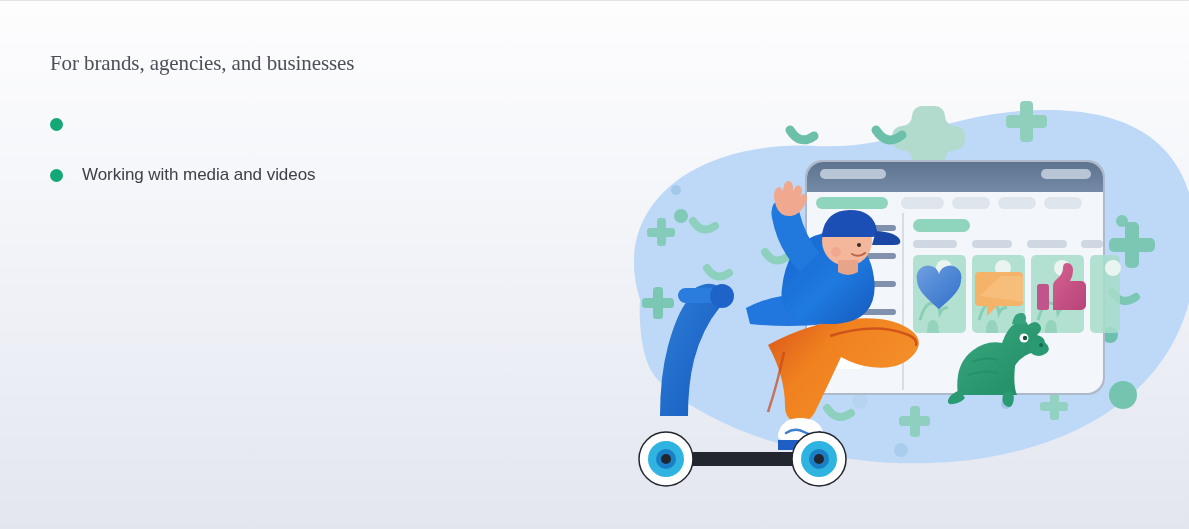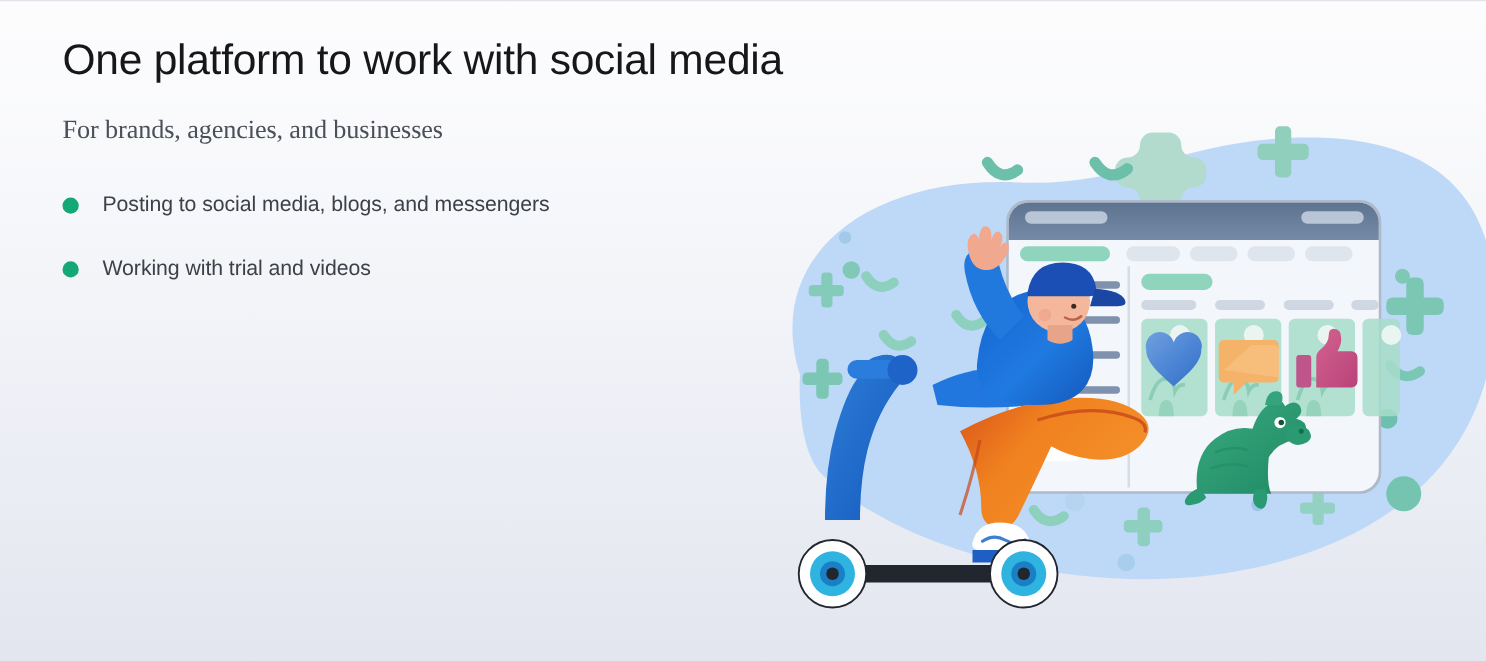--- a/index.html
+++ b/index.html
@@ -110,32 +110,30 @@
   }
   .illustration svg { display: block; }
 </style>
 </head>
 <body>
 
 <div class="top-rule"></div>
 
 <section class="copy">
 
-  <h1 class="headline">One platform to work with social media</h1>
 
   <p class="subhead">For brands, agencies, and businesses</p>
 
   <ul class="benefits">
     <li class="benefit">
       <span class="benefit-dot"></span>
-      <span class="benefit-text">Posting to social media, blogs, and messengers</span>
     </li>
     <li class="benefit">
       <span class="benefit-dot"></span>
-      <span class="benefit-text">Working with trial and videos</span>
+      <span class="benefit-text">Working with media and videos</span>
     </li>
   </ul>
 
 
 </section>
 
 <figure class="illustration">
 <svg width="589" height="529" viewBox="0 0 589 529" xmlns="http://www.w3.org/2000/svg">
 
   <defs>

